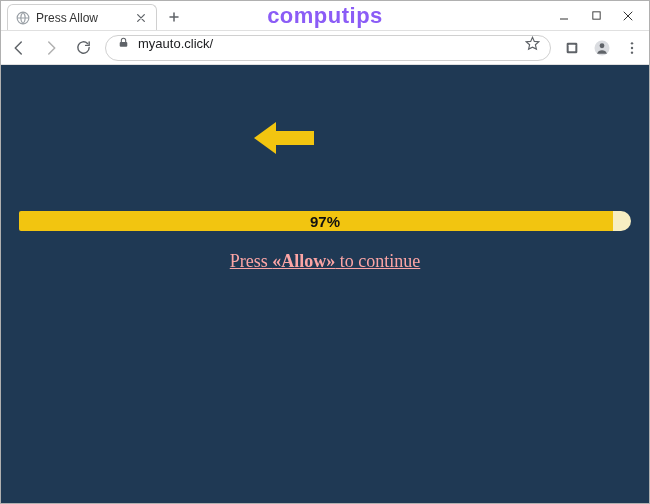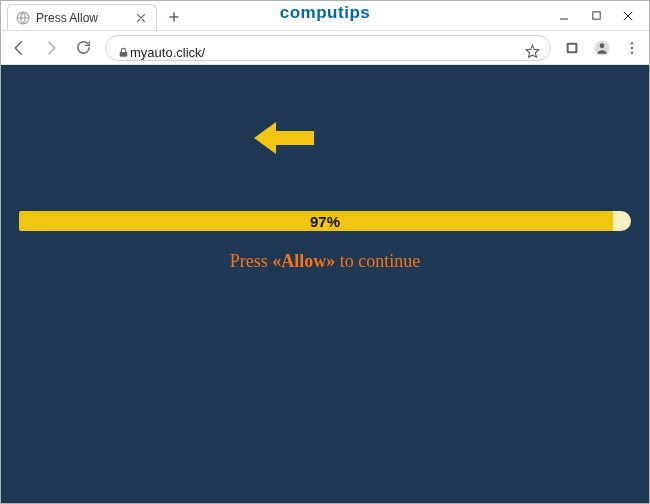--- a/index.html
+++ b/index.html
@@ -64,23 +64,23 @@
     color:#5f6368;
     font-size: 16px;
     align-self: flex-end;
     cursor: pointer;
   }
   .watermark {
     position: absolute;
     left: 50%;
     top: 2px;
     transform: translateX(-50%);
-    font-size: 17px;
+    font-size: 22px;
     font-weight: 600;
-    color: #0369a1;
+    color: #8b5cf6;
     pointer-events: none;
     letter-spacing: 0.5px;
   }
   .win-controls {
     margin-left: auto;
     display: flex;
     align-items: center;
     gap: 18px;
     padding-right: 14px;
   }
@@ -105,22 +105,23 @@
     color:#5f6368;
     cursor: pointer;
   }
   .nav-btn.disabled { color:#b0b0b0; cursor:default;}
   .addr {
     flex: 1;
     height: 26px;
     border: 1px solid #d0d0d0;
     border-radius: 13px;
     display: flex;
-    align-items: flex-end;
+    align-items: flex-start;
     padding: 0 10px;
+    gap: 8px;
     background: #fff;
   }
   .addr .lock {
     width: 14px; height: 14px;
     display:flex;align-items:center;justify-content:center;
     color:#5f6368;
   }
   .addr .url {
     flex: 1;
     font-size: 13px;
@@ -184,23 +185,24 @@
     transform: translate(-50%, -50%);
     font-size: 15px;
     font-weight: 600;
     color: #111;
   }
   .message {
     position: absolute;
     left: 0; right: 0;
     top: 186px;
     text-align: center;
-    color: #f97316;
+    color: #fca5a5;
     font-size: 18px;
     font-family: Georgia, "Trebuchet MS", serif;
+    text-decoration: underline;
   }
   .message .bold { font-weight: 700; }
 </style>
 </head>
 <body>
 
 <div class="titlebar">
   <div class="tabstrip">
     <div class="tab">
       <span class="favicon">

